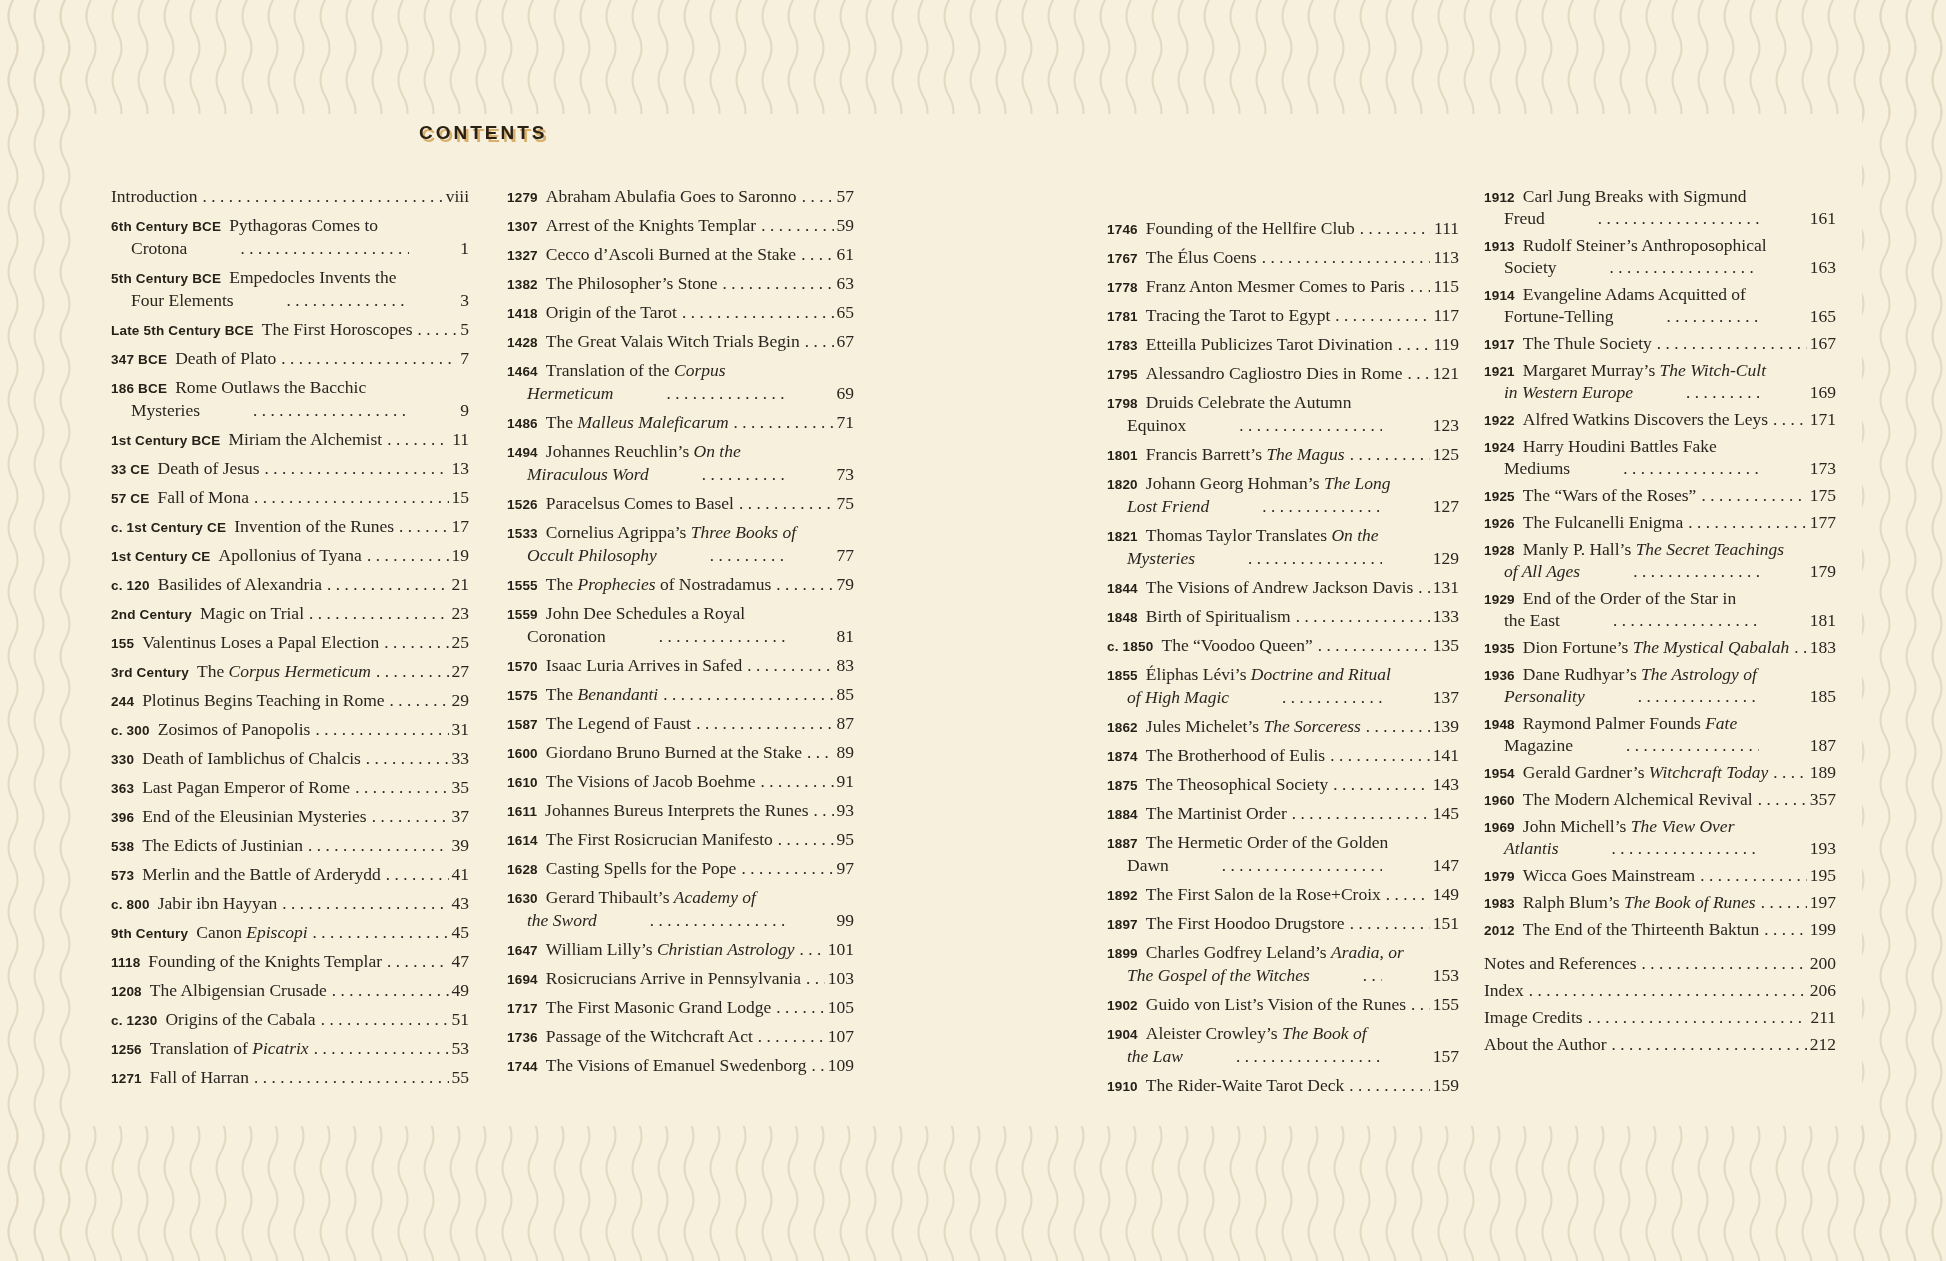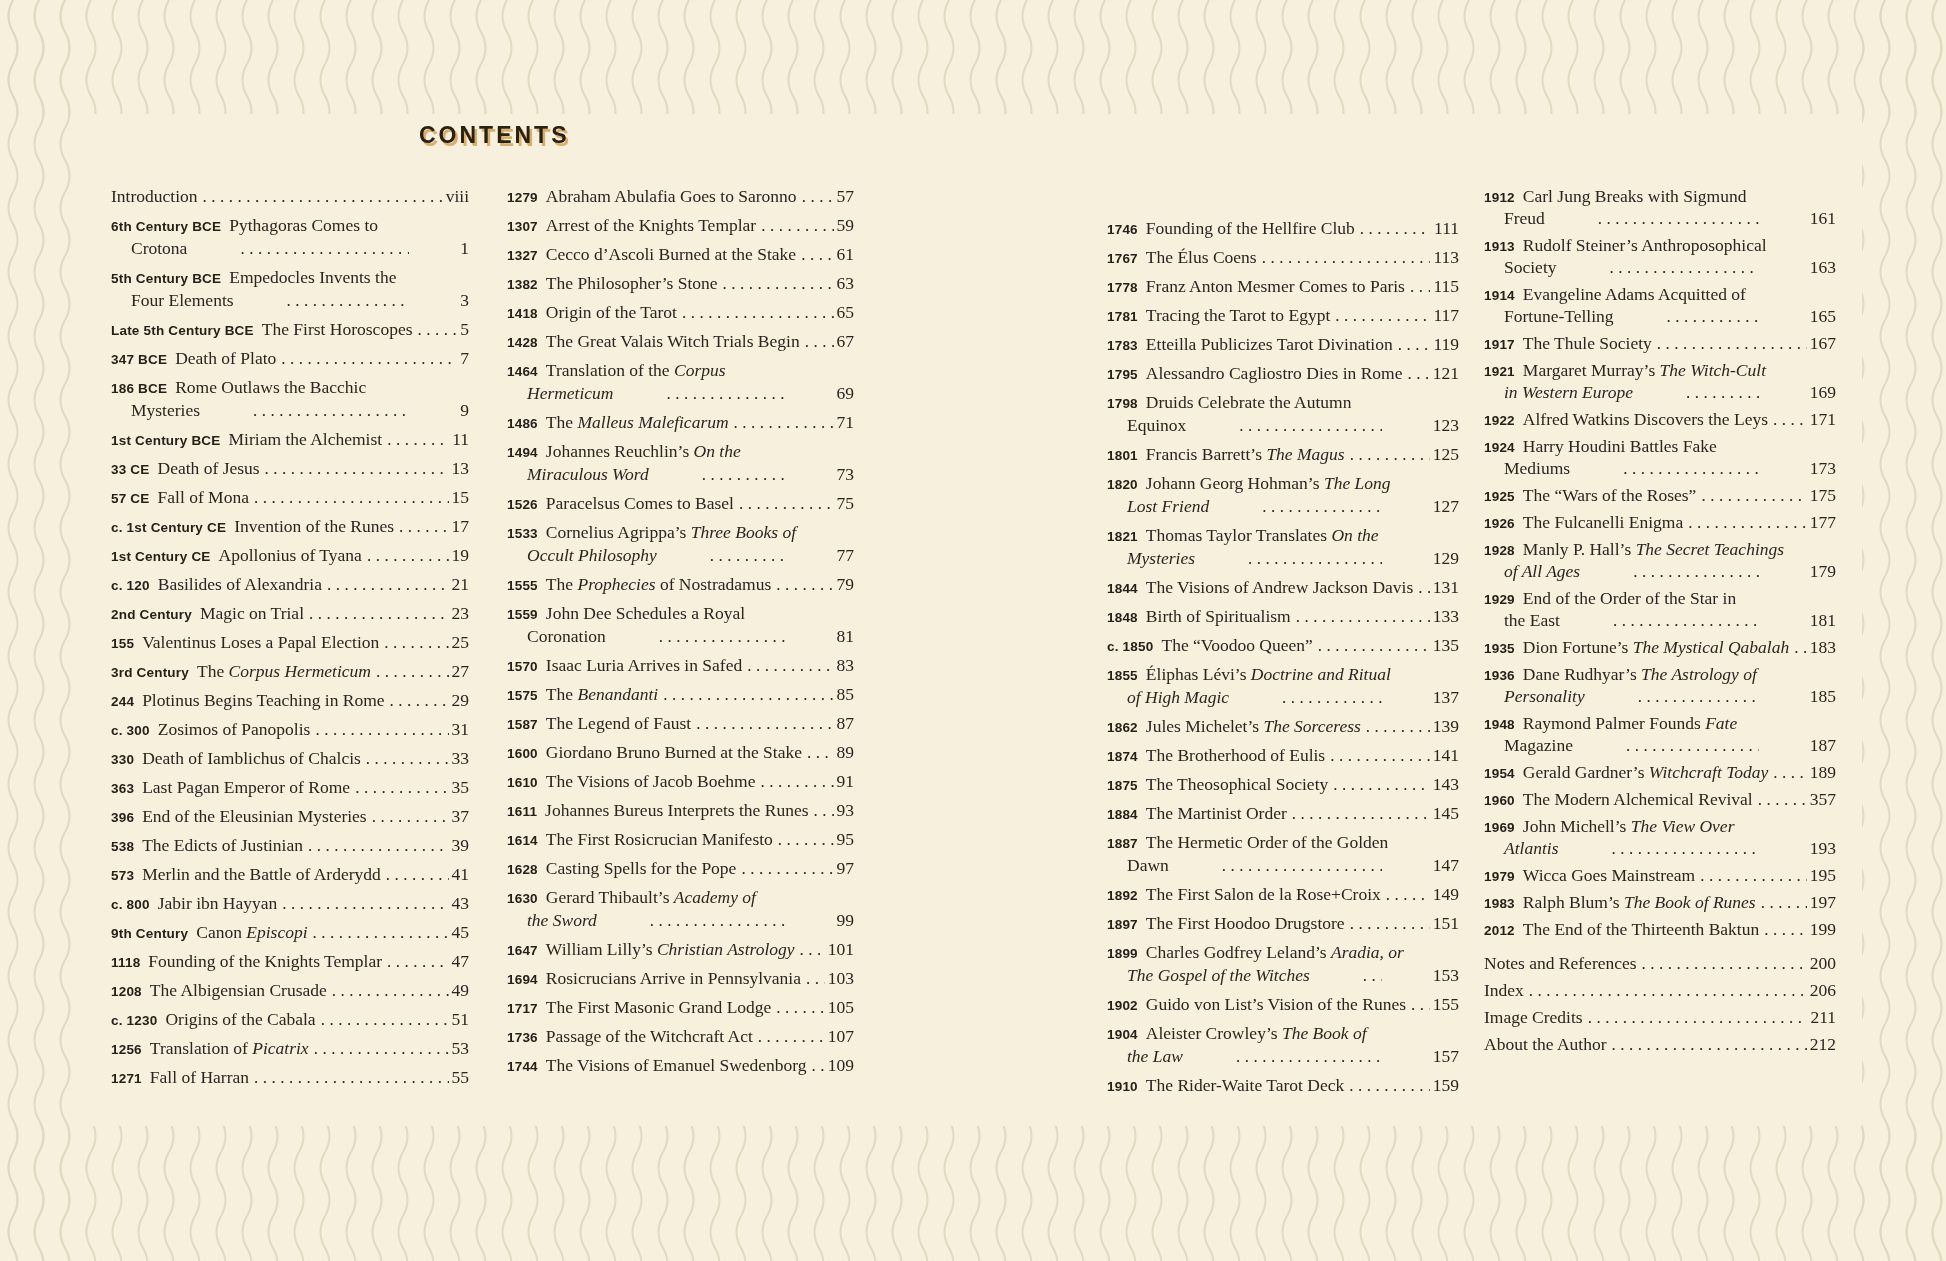--- a/index.html
+++ b/index.html
@@ -7,21 +7,21 @@
     width:1946px;height:1261px;position:relative;overflow:hidden;
     background:#f7f0dd;
     font-family:"Liberation Serif",serif;
     color:#2b2420;
   }
   .bg-pattern{position:absolute;inset:0;z-index:0;pointer-events:none;}
   .page-panel{position:absolute;left:84px;top:114px;width:1778px;height:1012px;background:#f7f0dd;z-index:1;}
   .page-title{
     position:absolute;left:419px;top:122px;z-index:2;
     font-family:"Liberation Sans",sans-serif;
-    font-weight:700;font-size:23px;letter-spacing:3px;
+    font-weight:700;font-size:19px;letter-spacing:3px;
     color:#2a2014;text-shadow:2.5px 2.5px 0 #d8af6b;
   }
   .toc-column{position:absolute;top:185px;z-index:2;}
   .col-1{left:111px;width:358px;}
   .col-2{left:507px;width:347px;text-align:center;}
   .col-3{left:1107px;width:352px;margin-top:32px;}
   .col-4{left:1484px;width:352px;}
   .entry{margin-bottom:6px;}
   .col-4 .entry{margin-bottom:5px;}
   .entry.gap{margin-top:12px;}

